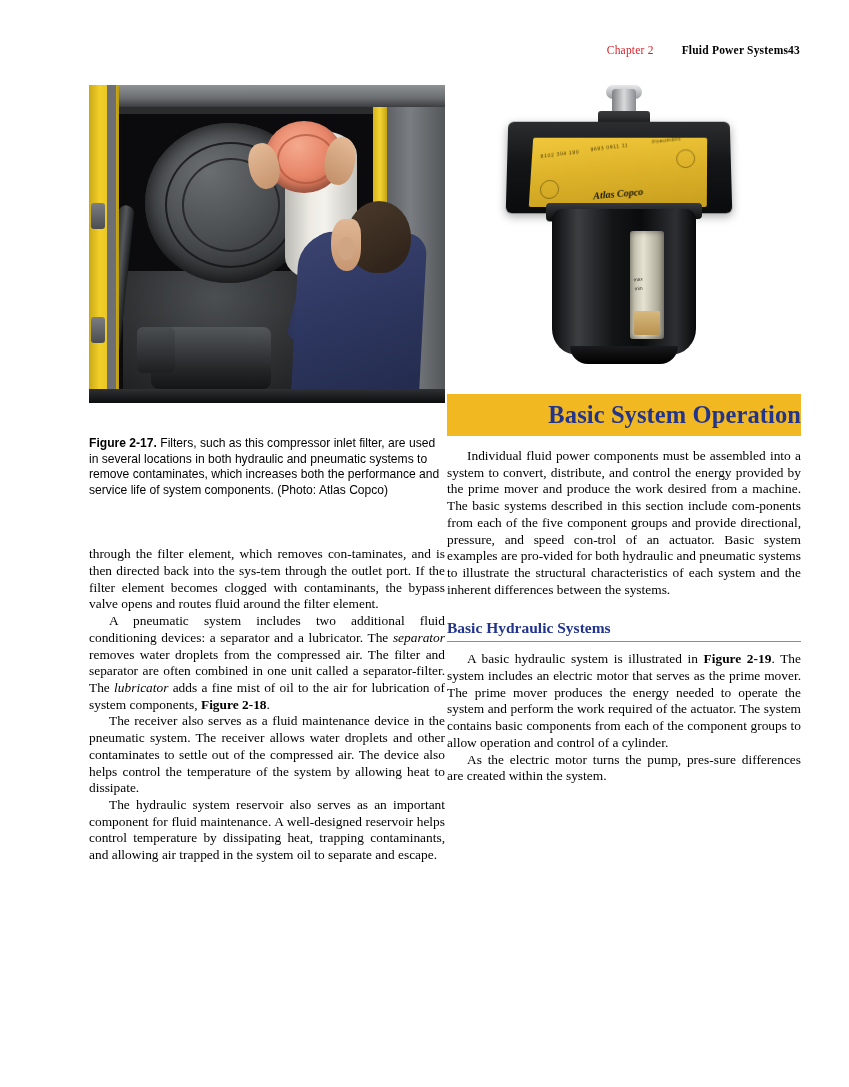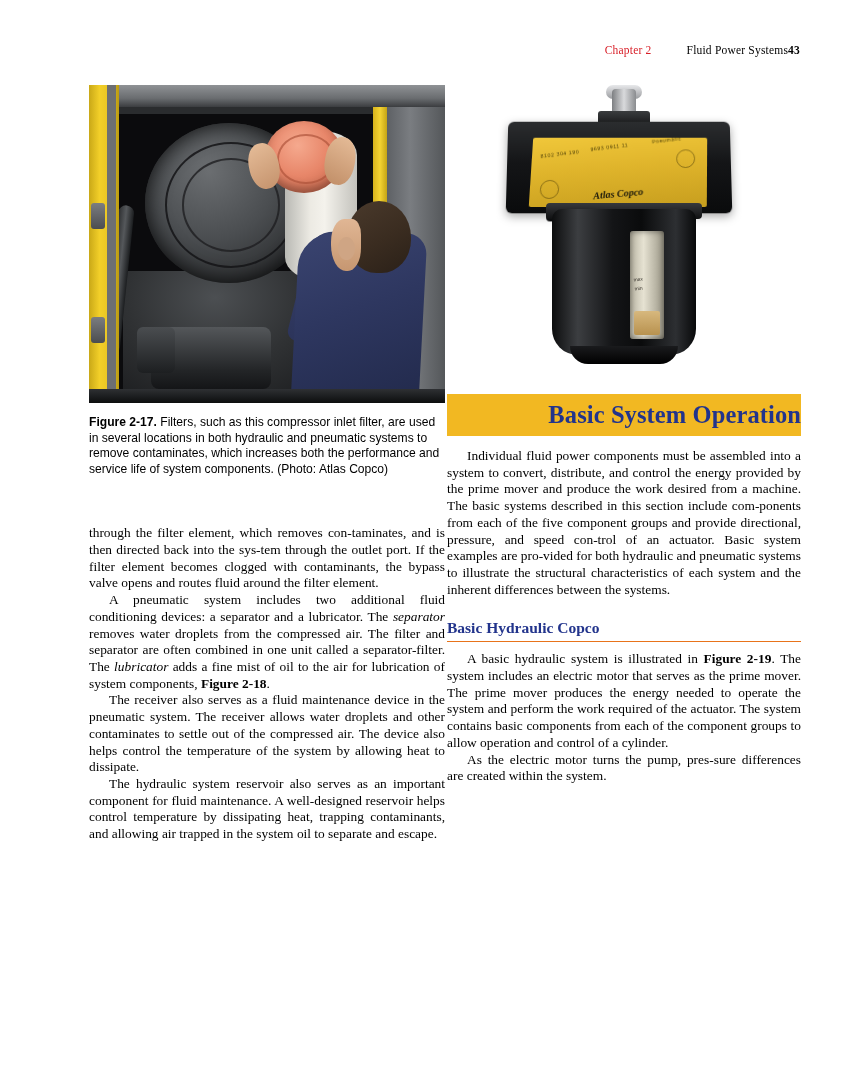--- a/index.html
+++ b/index.html
@@ -25,22 +25,21 @@
     font-size: 11.5px;
     letter-spacing: .2px;
     white-space: nowrap;
   }
   .running-head .chapter-no {
     color: #d81e27;
     font-weight: 400;
   }
   .running-head .chapter-title {
     color: #000;
-    font-weight: normal;
-    margin-left: 7px;
+    font-weight: bold;
     padding-left: 28px;
   }
   .running-head .page-no {
     color: #000;
     font-weight: bold;
   }
 
   
   .col-left {
     position: absolute;
@@ -309,21 +308,21 @@
 
   
   .caption {
     font-family: "Liberation Sans", sans-serif;
     font-size: 12.1px;
     line-height: 15.6px;
     color: #000;
     text-align: left;
   }
   .caption b { font-weight: bold; }
-  .cap-2-17 { margin-top: 12px; }
+  .cap-2-17 { margin-top: 33px; }
   .cap-2-18 { margin-top: 14px; }
 
   
   .section-bar {
     margin-top: 24px;
     background: #f2b822;
     height: 42px;
     display: flex;
     align-items: center;
     padding-left: 14px;
@@ -450,20 +449,20 @@
 
   <div class="section-bar">
     <span class="section-bar-title">Basic System Operation</span>
   </div>
 
   <div class="body-text right-body">
     <p>Individual fluid power components must be assembled into a system to convert, distribute, and control the energy provided by the prime mover and produce the work desired from a machine. The basic systems described in this section include com-ponents from each of the five component groups and provide directional, pressure, and speed con-trol of an actuator. Basic system examples are pro-vided for both hydraulic and pneumatic systems to illustrate the structural characteristics of each system and the inherent differences between the systems.</p>
   </div>
 
   <div class="subhead">
-    <span class="subhead-title">Basic Hydraulic Copco</span>
+    <span class="subhead-title">Basic Hydraulic Systems</span>
   </div>
 
   <div class="body-text right-body-2">
     <p><span>A basic hydraulic system is illustrated in </span><b>Figure 2-19</b><span>. The system includes an electric motor that serves as the prime mover. The prime mover produces the energy needed to operate the system and perform the work required of the actuator. The system contains basic components from each of the component groups to allow operation and control of a cylinder.</span></p>
     <p>As the electric motor turns the pump, pres-sure differences are created within the system.</p>
   </div>
 </div>
 
 </body></html>

